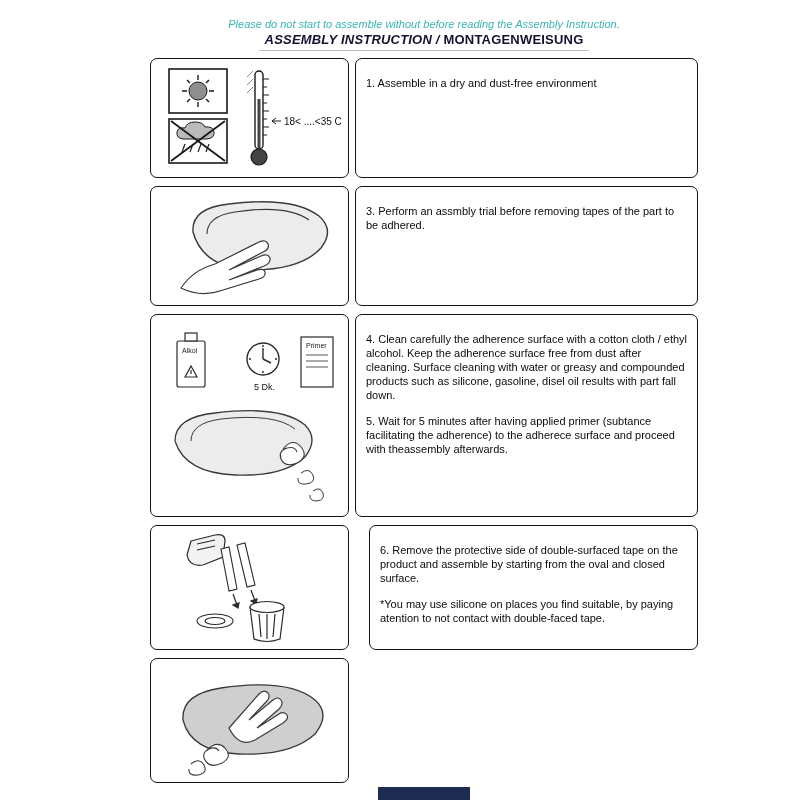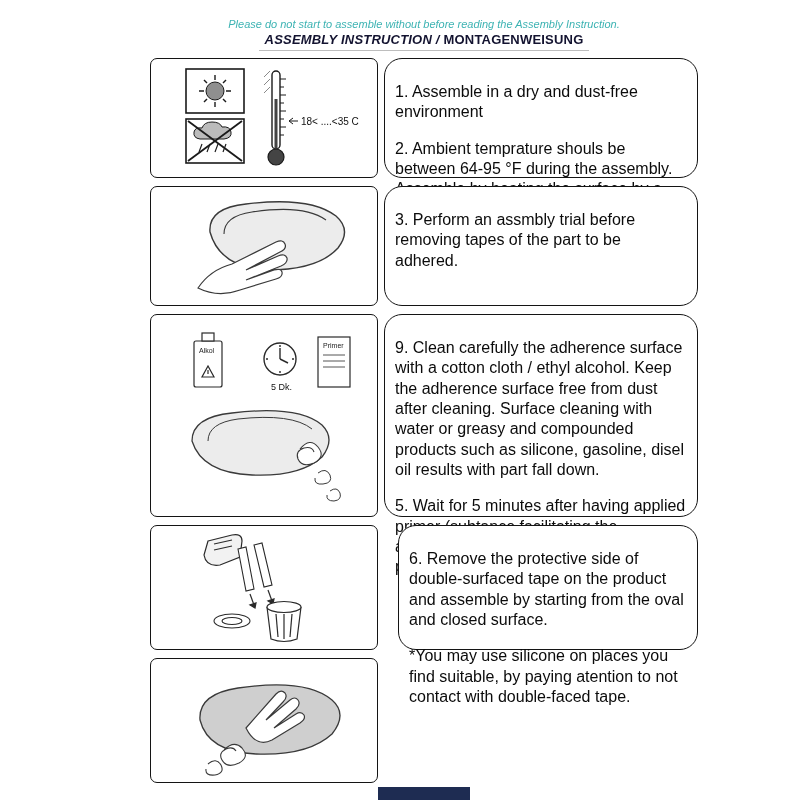--- a/index.html
+++ b/index.html
@@ -5,22 +5,22 @@
   html,body{margin:0;padding:0;background:#fff;}
   .page{position:relative;width:800px;height:800px;background:#ffffff;font-family:"Liberation Sans",sans-serif;overflow:hidden;margin-left:24px;}
   .notice{padding-top:18px;text-align:center;font-style:italic;font-size:11px;color:#3db3b3;}
   .title{margin-top:2px;text-align:center;font-family:Liberation Sans, sans-serif;font-size:13px;color:#131330;letter-spacing:0.2px;}
   .title .t1{font-style:italic;font-weight:600;}
   .title .t2{font-weight:700;}
   .title-rule{width:330px;height:1px;background:#bdbdbd;margin:3px auto 0;}
   .content{width:548px;margin:7px auto 0;}
   .row{display:flex;gap:6px;margin-bottom:8px;}
   .box{border:1.6px solid #141414;border-radius:7px;background:#fff;}
-  .illus{flex:0 0 197px;width:197px;display:flex;align-items:center;justify-content:flex-start;overflow:hidden;padding-left:29px;}
-  .text{flex:1;padding:7px 10px 5px;font-size:16px;line-height:1.27;color:#0b0b0b;border-radius:18px;}
+  .illus{flex:0 0 197px;width:197px;display:flex;align-items:center;justify-content:flex-end;overflow:hidden;}
+  .text{flex:1;padding:7px 10px 5px;font-size:11px;line-height:1.27;color:#0b0b0b;}
   .text p+p{margin-top:12px;}
   .v-center{display:flex;flex-direction:column;}
   .h120{height:120px;}
   .h203{height:203px;}
   .h125{height:125px;gap:20px;}
   svg text{font-family:"Liberation Sans",sans-serif;}
   .footer-bar{position:absolute;left:50%;transform:translateX(-50%);bottom:0;width:92px;height:13px;background:#1e2c52;}
 </style>
 </head>
 <body>
@@ -88,21 +88,20 @@
             </g>
           </g>
           <g>
             <path d="M118 56 l-9 0 m0 0 l4 -3 m-4 3 l4 3" stroke="#1a1a1a" fill="none" stroke-width="1"></path>
             <text x="121" y="60" font-size="10" fill="#111">18&lt; ....&lt;35 C</text>
           </g>
         </svg>
       </div>
       <div class="box text">
         <p>1. Assemble in a dry and dust-free environment</p>
-        <p>2. Ambient temprature shouls be between 64-95 °F during the assembly. Assemble by heating the surface by a hair-dryer, etc if ambient temprature is below 64 °F.</p>
       </div>
     </div>
 
     <div class="row h120">
       <div class="box illus">
         <svg width="185" height="108" viewBox="0 0 185 108">
           <g fill="#ececec" stroke="#3a3a3a" stroke-width="1.4">
             <path d="M30 40 Q 28 16 66 12 Q 130 4 156 24 Q 172 38 158 56 Q 138 78 88 78 Q 40 76 30 40 Z"></path>
             <path d="M44 42 Q 44 24 72 20 Q 124 12 146 28" fill="none" stroke-width="1.1"></path>
           </g>
@@ -146,21 +145,21 @@
           <g stroke="#3a3a3a" stroke-width="1.3" fill="#ececec">
             <path d="M12 120 Q 12 96 52 92 Q 118 84 142 104 Q 156 118 142 136 Q 120 156 72 154 Q 22 152 12 120 Z"></path>
             <path d="M28 120 Q 28 102 58 98 Q 112 92 132 108" fill="none" stroke-width="1"></path>
             <path d="M120 128 q 10 -12 18 -2 q 8 10 -4 16 q -12 5 -16 -4 q -3 -8 6 -11 q 8 -2 10 4" fill="#fff" stroke-width="1.1"></path>
             <path d="M138 152 q 8 -6 12 2 q 3 8 -7 9 q -9 1 -8 -6" fill="#fff" stroke-width="1"></path>
             <path d="M150 170 q 7 -5 10 2 q 2 7 -6 8 q -8 0 -7 -6" fill="#fff" stroke-width="1"></path>
           </g>
         </svg>
       </div>
       <div class="box text">
-        <p>9. Clean carefully the adherence surface with a cotton cloth / ethyl alcohol. Keep the adherence surface free from dust after cleaning. Surface cleaning with water or greasy and compounded products such as silicone, gasoline, disel oil results with part fall down.</p>
+        <p>4. Clean carefully the adherence surface with a cotton cloth / ethyl alcohol. Keep the adherence surface free from dust after cleaning. Surface cleaning with water or greasy and compounded products such as silicone, gasoline, disel oil results with part fall down.</p>
         <p>5. Wait for 5 minutes after having applied primer (subtance facilitating the adherence) to the adherece surface and proceed with theassembly afterwards.</p>
       </div>
     </div>
 
     <div class="row h125">
       <div class="box illus">
         <svg width="185" height="114" viewBox="0 0 185 114">
           <g fill="#f2f2f2" stroke="#2a2a2a" stroke-width="1.2">
             <path d="M28 10 L 52 4 Q 62 2 62 10 L 60 26 L 40 34 Q 26 36 24 24 Z"></path>
             <line x1="34" y1="13" x2="52" y2="9"></line>

